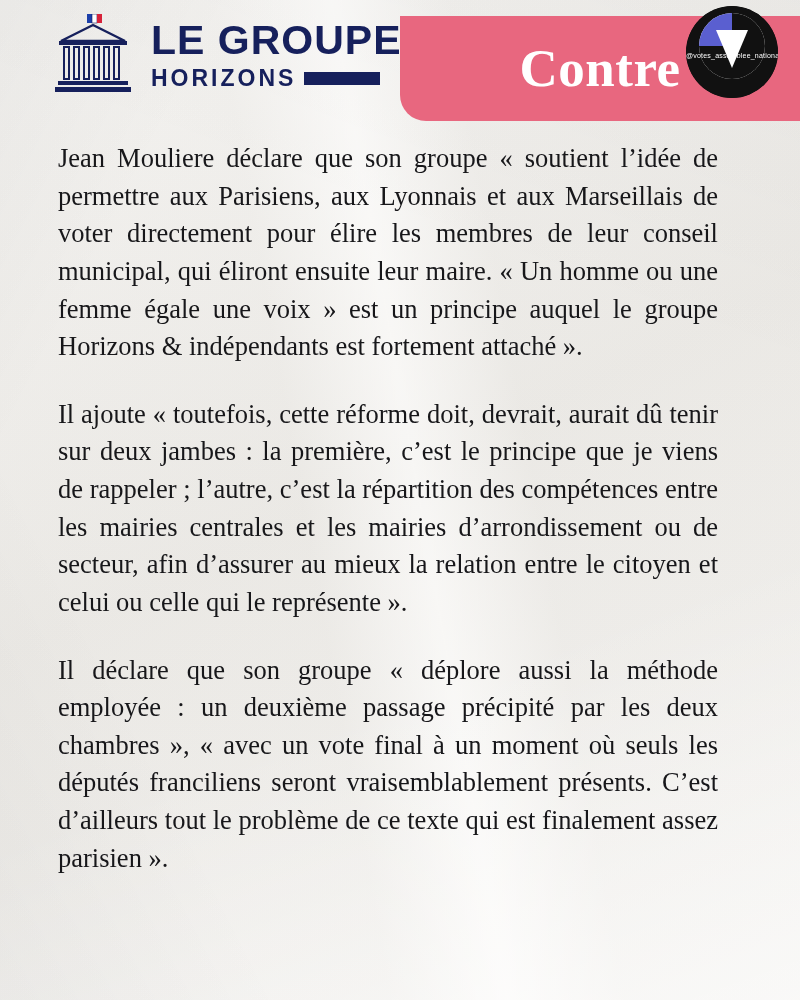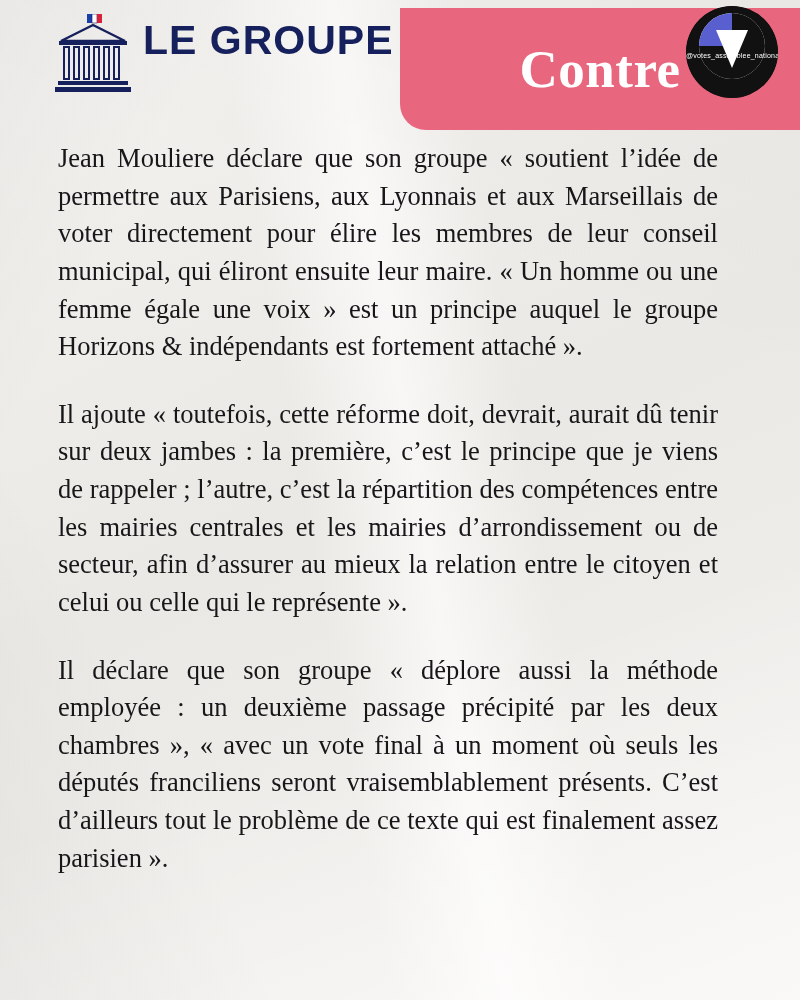--- a/index.html
+++ b/index.html
@@ -37,24 +37,24 @@
     box-sizing: border-box;
   }
 
   
   .header {
     position: relative;
     height: 110px;
   }
   .banner {
     position: absolute;
-    top: 8px;
+    top: 16px;
     right: 0;
     width: 400px;
-    height: 122px;
+    height: 105px;
     background: #e8677f;
     border-bottom-left-radius: 26px;
     display: flex;
     align-items: center;
     justify-content: center;
     text-align: center;
   }
   .banner-text {
     font-family: "Liberation Serif", serif;
     font-weight: bold;
@@ -63,21 +63,21 @@
     letter-spacing: 0.5px;
     line-height: 1;
   }
 
   .logo-area {
     position: absolute;
     left: 55px;
     top: 14px;
     display: flex;
     align-items: flex-start;
-    gap: 12px;
+    gap: 20px;
   }
   .logo-mark {
     width: 76px;
     height: 78px;
     position: relative;
   }
   .logo-words {
     display: flex;
     flex-direction: column;
     justify-content: center;
@@ -178,20 +178,24 @@
           <rect x="39" y="33" width="5" height="32" fill="none" stroke="#16205c" stroke-width="2"></rect>
           <rect x="49" y="33" width="5" height="32" fill="none" stroke="#16205c" stroke-width="2"></rect>
           <rect x="59" y="33" width="5" height="32" fill="none" stroke="#16205c" stroke-width="2"></rect>
 
           <rect x="3" y="67" width="70" height="4" fill="#16205c"></rect>
           <rect x="0" y="73" width="76" height="5" fill="#16205c"></rect>
         </svg>
       </div>
       <div class="logo-words">
         <span class="logo-top">LE GROUPE</span>
+        <span class="logo-bottom-row">
+          <span class="logo-bottom">HORIZONS</span>
+          <span class="logo-bar"></span>
+        </span>
       </div>
     </div>
 
     <div class="avatar">
       <svg width="92" height="92" viewBox="0 0 92 92" xmlns="http://www.w3.org/2000/svg">
         <circle cx="46" cy="46" r="46" fill="#111111"></circle>
         <circle cx="46" cy="40" r="33" fill="#ffffff"></circle>
         <path d="M46 40 L46 7 A33 33 0 0 0 13 40 Z" fill="#5a5fd0"></path>
         <path d="M46 40 L79 40 A33 33 0 0 0 46 7 Z" fill="#111111"></path>
         <path d="M46 40 L13 40 A33 33 0 0 0 46 73 Z" fill="#111111"></path>

